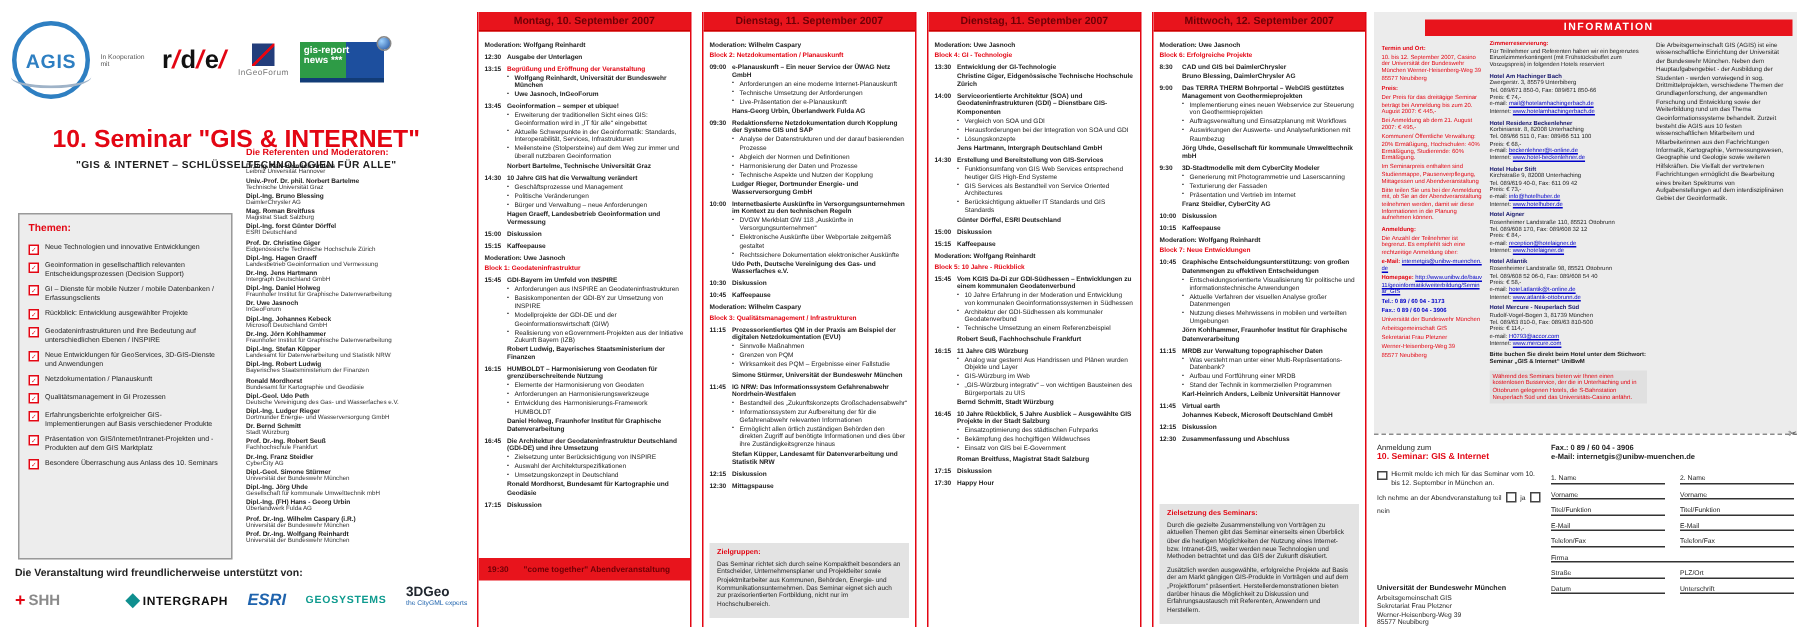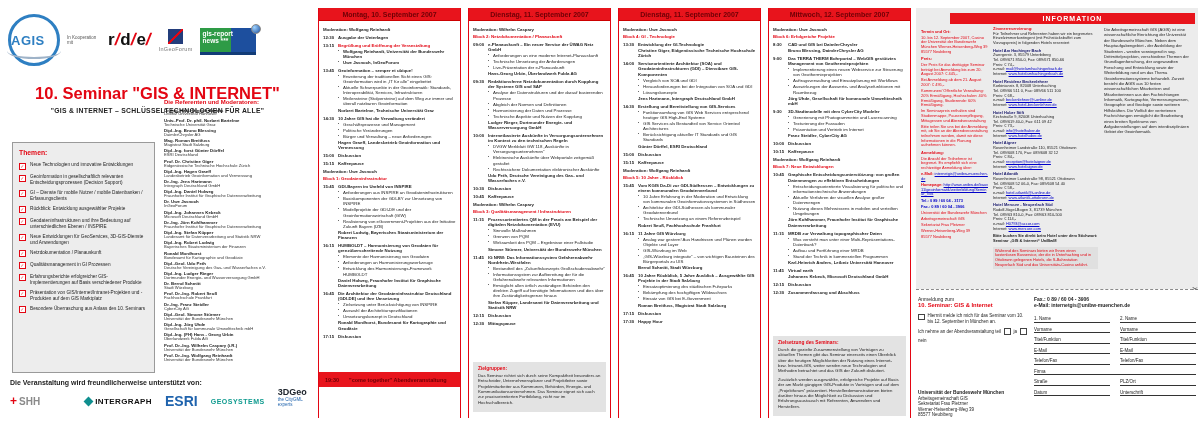--- a/index.html
+++ b/index.html
@@ -6,21 +6,21 @@
   body{
     width:1200px;height:424px;position:relative;overflow:hidden;
     background:#ffffff;color:#1c1c1c;
     font-family:"Liberation Sans", sans-serif;
   }
   .abs{position:absolute;}
   
   #left-panel{left:0;top:0;width:315px;height:424px;}
   .masthead{left:8px;top:8px;width:302px;height:64px;display:flex;align-items:center;gap:7px;}
   .agis-logo{width:46px;height:46px;border:3px solid #2e7fc2;border-radius:50%;
-    display:flex;align-items:center;justify-content:flex-start;background:#fff;position:relative;}
+    display:flex;align-items:center;justify-content:center;background:#fff;position:relative;}
   .agis-logo span{color:#2e7fc2;font-weight:bold;font-size:13px;letter-spacing:0.5px;}
   .agis-swoosh{position:absolute;left:-4px;top:26px;width:54px;height:14px;border-bottom:2px solid #9fb3c8;border-radius:50%;}
   .koop{font-size:4.5px;color:#555;width:34px;line-height:1.2;}
   .rde-logo{font-size:17px;font-weight:bold;color:#111;display:flex;align-items:center;}
   .rde-logo .sl{color:#e30613;font-weight:bold;margin:0 0.5px;transform:skewX(-12deg);}
   .ingeo{display:flex;flex-direction:column;align-items:center;gap:2px;}
   .ingeo .sq{width:15px;height:15px;background:linear-gradient(135deg,#233d7b 46%,#e30613 46%,#e30613 56%,#233d7b 56%);}
   .ingeo .tx{font-size:5.5px;color:#777;letter-spacing:0.3px;}
   .gisreport{width:56px;height:24px;background:linear-gradient(90deg,#2e9b46 0 55%,#1d4f9e 55% 100%);
     color:#fff;font-weight:bold;font-size:6.5px;line-height:1.1;padding:2px 3px;box-sizing:border-box;position:relative;}
@@ -42,21 +42,21 @@
   .person{margin-bottom:0.6px;}
   .pname{font-weight:bold;font-size:4.35px;line-height:1.15;}
   .porg{font-size:4.15px;color:#333;line-height:1.12;}
   .supporters{left:10px;top:379px;width:302px;}
   .sup-h{font-weight:bold;font-size:7px;color:#222;}
   .sup-row{display:flex;align-items:center;gap:13px;margin-top:7px;}
   .logo-shh{display:flex;align-items:center;gap:2px;font-weight:bold;font-size:10px;color:#8a8a8a;}
   .shh-cross{color:#e30613;font-size:12px;font-weight:bold;}
   .logo-intergraph{display:flex;align-items:center;gap:3px;font-weight:bold;font-size:8px;color:#111;letter-spacing:0.4px;padding-left:32px;}
   .ig-diamond{width:7px;height:7px;background:#0f8f8f;transform:rotate(45deg);}
-  .logo-esri{font-weight:bold;font-size:14px;color:#1f63ad;}
+  .logo-esri{font-weight:bold;font-size:11px;color:#1f63ad;font-style:italic;}
   .logo-geosystems{font-weight:bold;font-size:7px;color:#0f9b8f;letter-spacing:0.5px;}
   .logo-3dgeo{display:flex;flex-direction:column;align-items:flex-start;margin-top:-8px;}
   .dgeo-main{font-weight:bold;font-size:9px;color:#20262e;text-align:center;}
   .dgeo-tag{font-size:4.5px;color:#1f63ad;}
   
   .day-col{top:8px;width:143px;height:410px;background:#fff;border-left:1px solid #e30613;border-right:1px solid #e30613;
     box-sizing:border-box;overflow:hidden;}
   .day-header{background:#e8141c;color:#6e0006;font-weight:bold;font-size:7px;text-align:center;
     padding:2.5px 0;border-bottom:1px solid #c00;}
   .day-body{padding:3px 4px 2px 4px;font-size:4.35px;line-height:1.2;}

